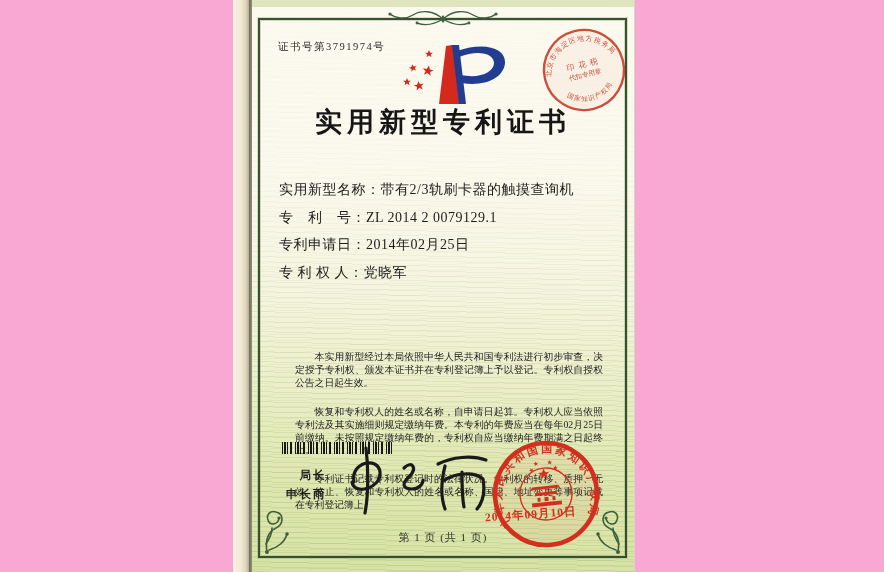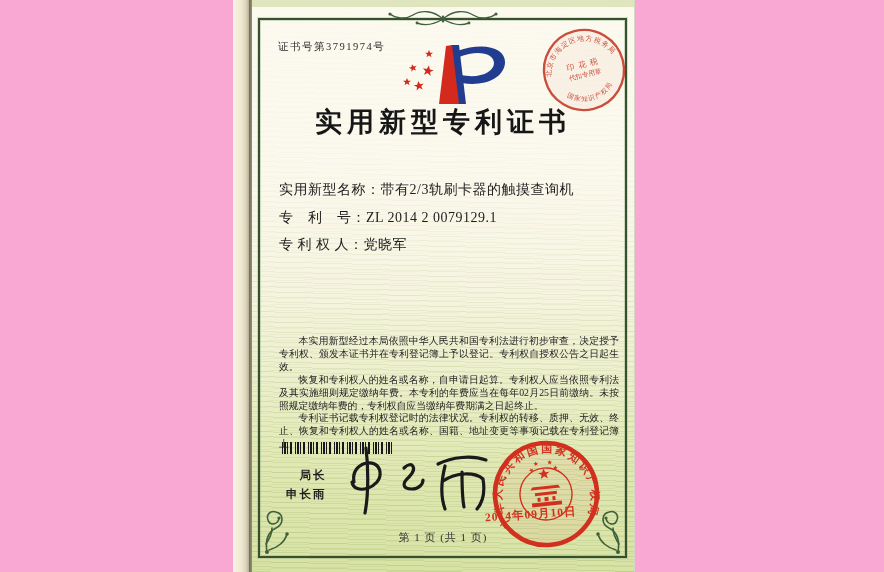--- a/index.html
+++ b/index.html
@@ -39,21 +39,21 @@
     font-size:27px;font-weight:700;letter-spacing:5px;color:#161616;}
 
   .tax-seal{position:absolute;left:288px;top:26px;transform:rotate(-14deg);opacity:.92;}
 
   .fields{position:absolute;left:27px;top:181px;right:18px;}
   .field-row{font-size:14px;color:#1d1d1d;height:15px;margin-bottom:12.6px;letter-spacing:.5px;white-space:nowrap;}
   .field-row .flabel{font-weight:400;}
 
   .paragraphs{position:absolute;left:27px;top:335px;width:340px;
     font-size:9.8px;line-height:12.9px;text-align:justify;color:#212121;}
-  .paragraphs p{margin:0;text-indent:2em;}
+  .paragraphs p{margin:16px;text-indent:2em;}
 
   .barcode{position:absolute;left:30px;top:442px;width:112px;height:12px;
     background:repeating-linear-gradient(90deg,#181818 0 1px,transparent 1px 2px,
       #181818 2px 4px,transparent 4px 5px,#181818 5px 6px,transparent 6px 8px,
       #181818 8px 10px,transparent 10px 13px);}
 
   .signer{position:absolute;left:34px;top:466px;font-size:11.5px;font-weight:700;
     color:#222;line-height:19px;letter-spacing:2px;text-align:right;}
   .signature{position:absolute;left:80px;top:442px;}
 
@@ -154,20 +154,23 @@
         <textPath href="#taxArcBot" startOffset="6">国家知识产权局</textPath>
       </text>
     </svg>
 
     <div class="fields">
       <div class="field-row">
         <span class="flabel">实用新型名称：</span><span>带有2/3轨刷卡器的触摸查询机</span>
       </div>
       <div class="field-row">
         <span class="flabel">专　利　号：</span><span>ZL 2014 2 0079129.1</span>
+      </div>
+      <div class="field-row">
+        <span class="flabel">专利申请日：</span><span>2014年02月25日</span>
       </div>
       <div class="field-row">
         <span class="flabel">专 利 权 人：</span><span>党晓军</span>
       </div>
     </div>
 
     <div class="paragraphs">
       <p>本实用新型经过本局依照中华人民共和国专利法进行初步审查，决定授予专利权、颁发本证书并在专利登记簿上予以登记。专利权自授权公告之日起生效。</p>
       <p>恢复和专利权人的姓名或名称，自申请日起算。专利权人应当依照专利法及其实施细则规定缴纳年费。本专利的年费应当在每年02月25日前缴纳。未按照规定缴纳年费的，专利权自应当缴纳年费期满之日起终止。</p>
       <p>专利证书记载专利权登记时的法律状况。专利权的转移、质押、无效、终止、恢复和专利权人的姓名或名称、国籍、地址变更等事项记载在专利登记簿上。</p>

